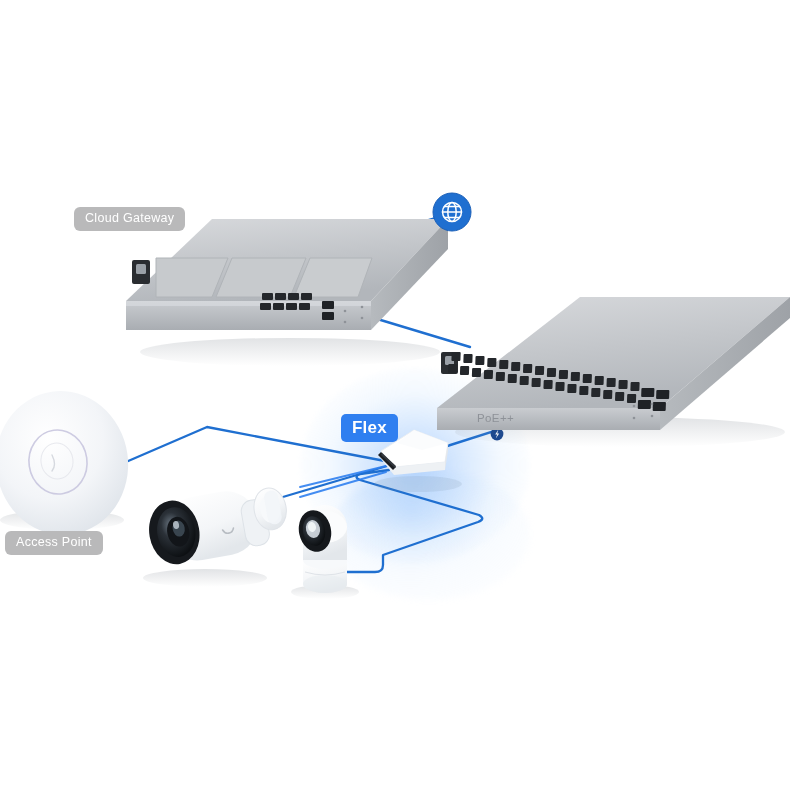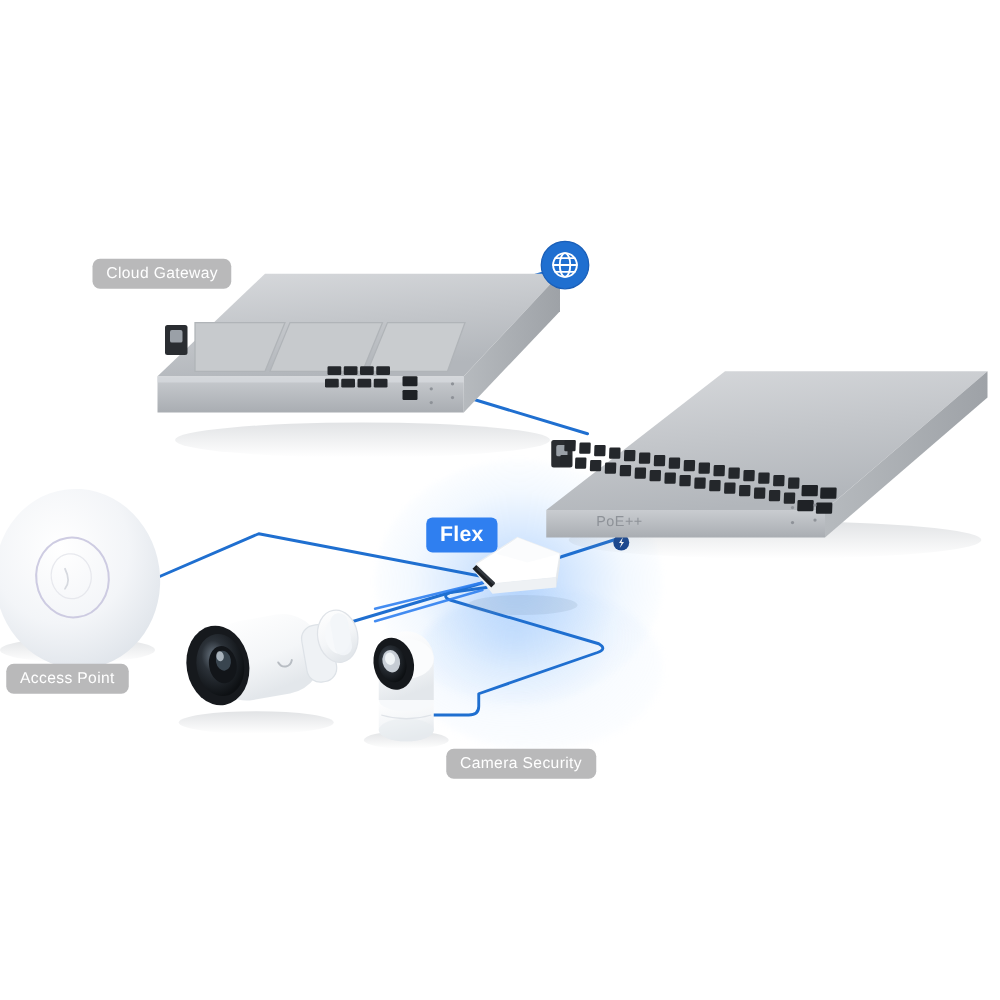--- a/index.html
+++ b/index.html
@@ -339,17 +339,16 @@
         <ellipse cx="452" cy="212" rx="4.2" ry="9.5"></ellipse>
         <line x1="442.5" y1="212" x2="461.5" y2="212"></line>
         <line x1="444.3" y1="206.5" x2="459.7" y2="206.5"></line>
         <line x1="444.3" y1="217.5" x2="459.7" y2="217.5"></line>
       </g>
     </g>
   </svg>
 
   <div class="label-pill" id="lbl-gateway" style="left: 74px; top: 207px;">Cloud Gateway</div>
   <div class="label-pill" id="lbl-ap" style="left: 5px; top: 531px;">Access Point</div>
-  <div class="label-pill" id="lbl-cam" style="left: 357px; top: 599px;">Camera Security</div>
   <div class="label-blue" id="lbl-flex" style="left: 341px; top: 414px;">Flex</div>
   <div class="tag-text" id="lbl-poe" style="left: 477px; top: 412px;">PoE++</div>
 
 </div>
 
 </body></html>

